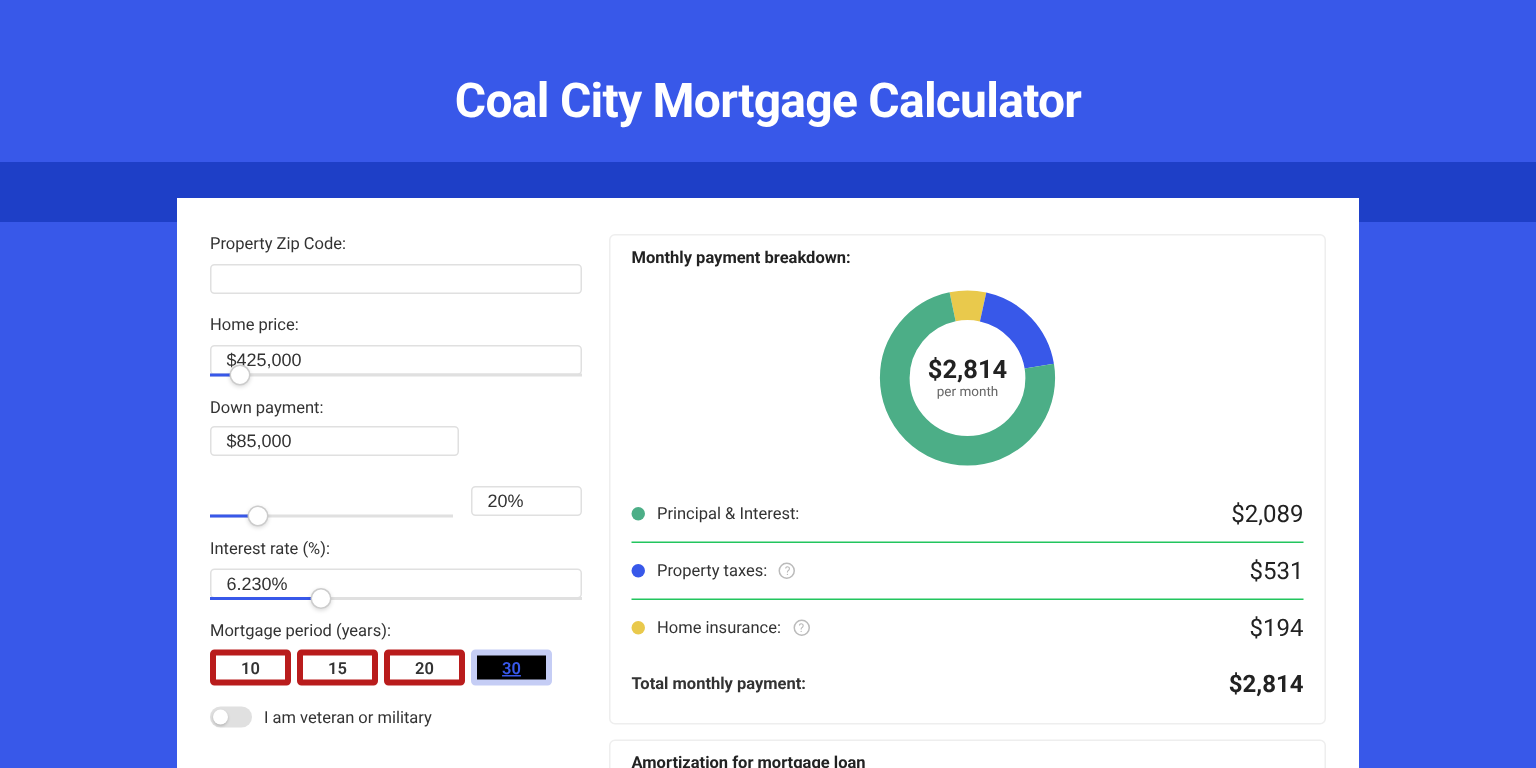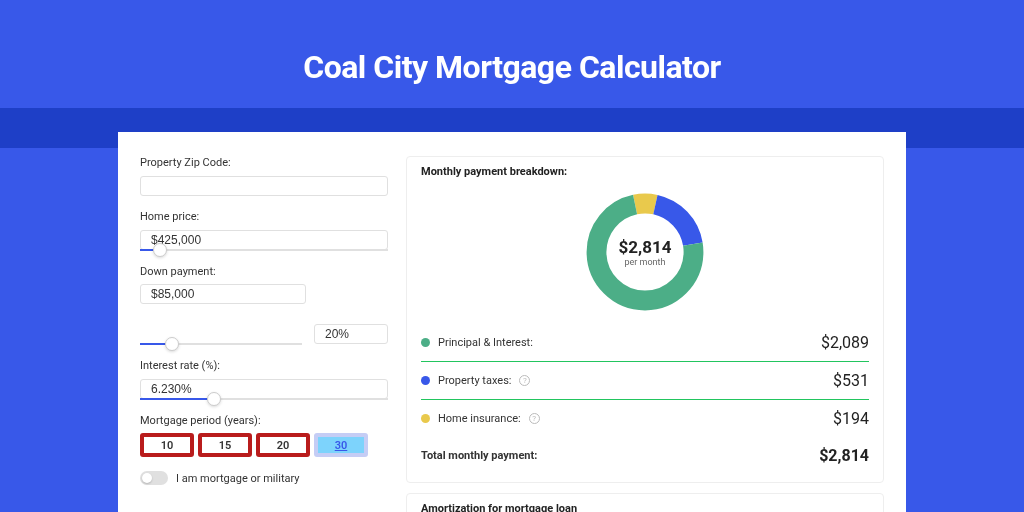--- a/index.html
+++ b/index.html
@@ -83,21 +83,21 @@
     display: flex; align-items: center; justify-content: center;
     font-size: 11px;
     border: 4px solid #b91c1c;
     border-radius: 3px;
     cursor: pointer;
     background: #fff;
     color: #333;
     font-weight: 600;
   }
   .period-btn.active {
-    background: #7dd3fc;
+    background: #000000;
     border-color: #c5cdf5;
     color: #3858e9;
     text-decoration: underline;
   }
   .toggle-row { display: flex; align-items: center; gap: 8px; margin-top: 8px; }
   .toggle {
     width: 28px; height: 14px;
     background: #e0e0e0;
     border-radius: 8px;
     position: relative;
@@ -225,21 +225,21 @@
           <div class="period-btn">15</div>
           <div class="period-btn">20</div>
           <div class="period-btn active">30</div>
         </div>
     </div>
 
     <div class="toggle-row">
       <div class="toggle">
         <div class="toggle-knob"></div>
       </div>
-      <span class="toggle-label">I am mortgage or military</span>
+      <span class="toggle-label">I am veteran or military</span>
     </div>
 
   </div>
 
   <div class="results-col">
 
     <div class="panel">
       <div class="panel-title">Monthly payment breakdown:</div>
 
       <div class="donut-wrap">

